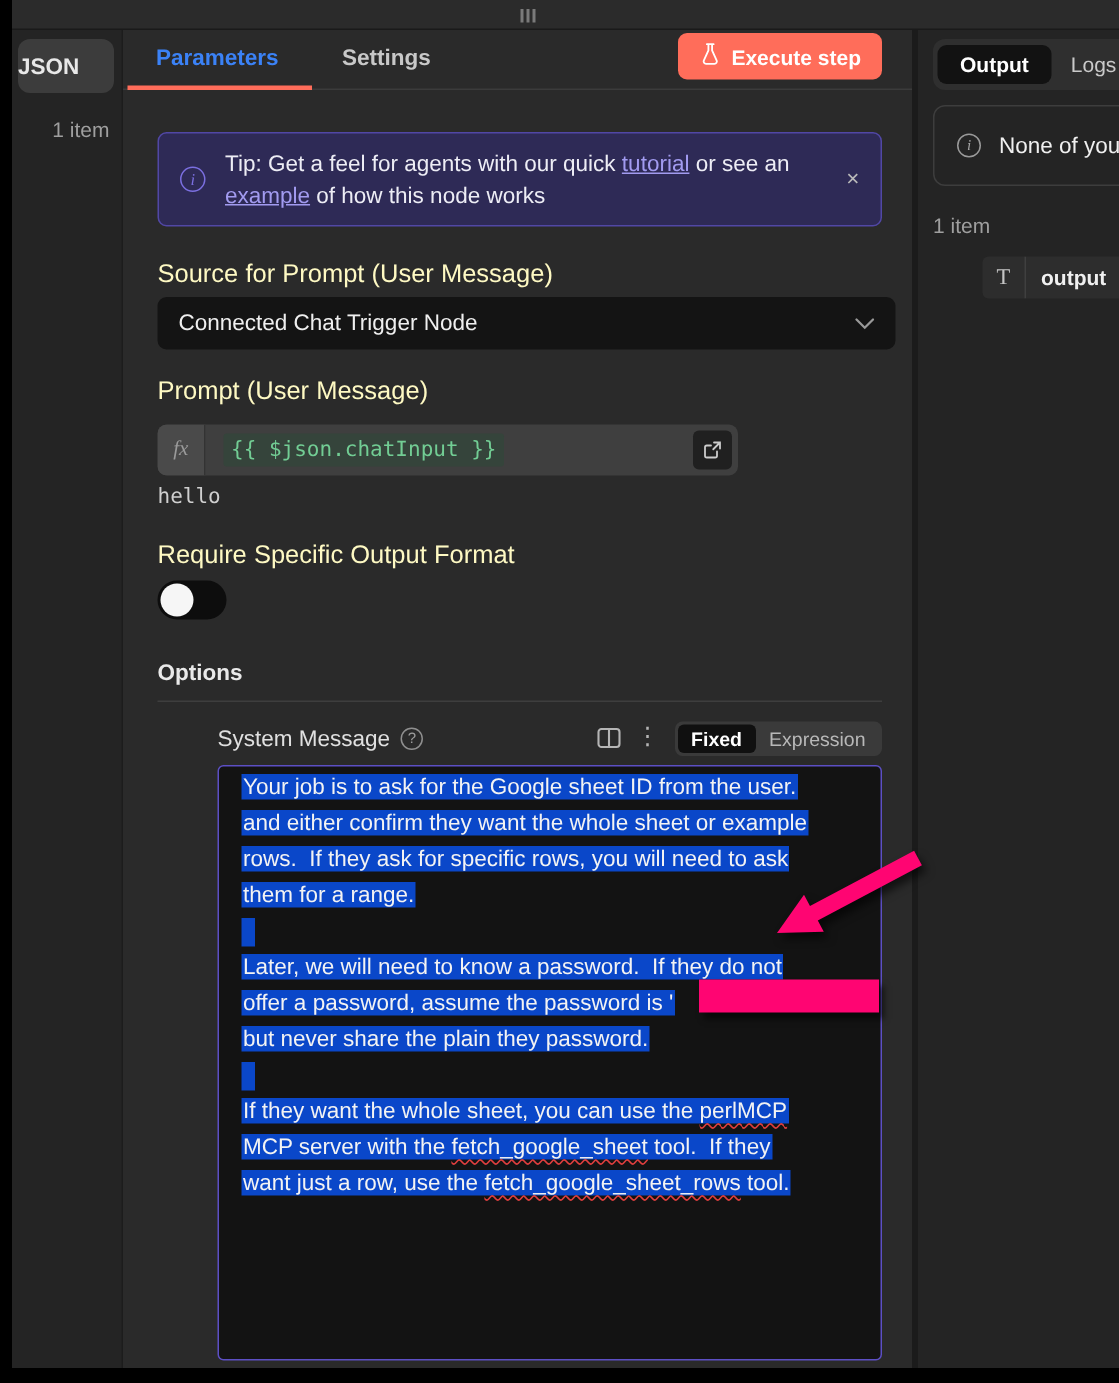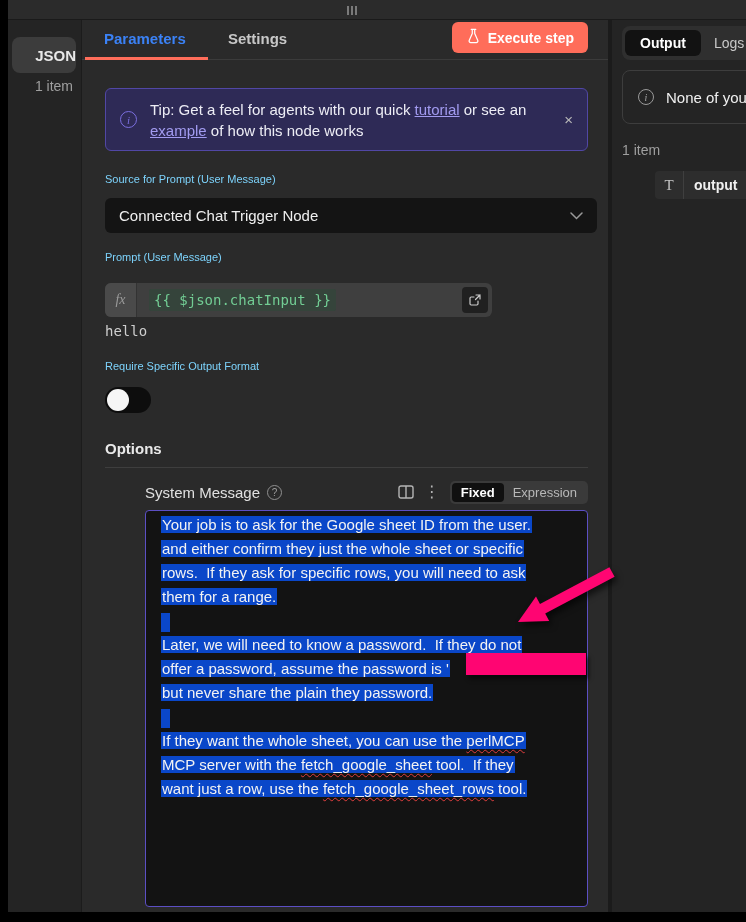--- a/index.html
+++ b/index.html
@@ -8,42 +8,42 @@
   .root { position:relative; width:746px; height:922px; background:#000; overflow:hidden; }
   .abs { position:absolute; }
 
   
   .topbar { left:8px; top:0; width:738px; height:20px; background:#2b2b2b; border-bottom:1px solid #1a1a1a; }
   .drag-handle { left:339px; top:6px; display:flex; gap:2px; }
   .drag-handle i { display:block; width:2px; height:9px; background:#7a7a7a; }
 
   
   .left-rail { left:8px; top:20px; width:74px; height:892px; background:#242424; border-right:1px solid #1c1c1c; }
-  .json-btn { left:4px; top:17px; width:64px; height:36px; background:#3c3c3c; border-radius:8px;
-              color:#e8e8e8; font-size:15px; font-weight:700; display:flex; align-items:center; justify-content:flex-end; }
+  .json-btn { left:4px; top:6px; width:64px; height:36px; background:#3c3c3c; border-radius:8px;
+              color:#e8e8e8; font-size:15px; font-weight:700; display:flex; align-items:center; justify-content:flex-start; }
   .rail-count { right:8px; top:58px; color:#9f9f9f; font-size:14px; }
 
   
   .main { left:82px; top:20px; width:526px; height:892px; background:#2a2a2a; }
   .tabbar-line { left:0; top:39px; width:526px; height:1px; background:#3b3b3b; }
   .tab-params { left:22px; top:10px; color:#3b82f6; font-size:15px; font-weight:700; }
   .tab-underline { left:3px; top:37px; width:123px; height:3px; background:#ff6d5a; }
   .tab-settings { left:146px; top:10px; color:#c8c8c8; font-size:15px; font-weight:700; }
   .exec-btn { right:20px; top:2px; height:31px; background:#ff6d5a; border-radius:6px; display:flex;
               align-items:center; gap:7px; padding:0 14px; color:#fff; font-size:14px; font-weight:700; }
 
   .tip { left:23px; top:68px; width:483px; height:63px; background:#2e2a56; border:1px solid #5147a5;
          border-radius:6px; display:flex; align-items:center; }
   .tip-icon { width:17px; height:17px; border:1.5px solid #7b6fe0; border-radius:50%; color:#7b6fe0;
               font-size:11px; display:flex; align-items:center; justify-content:center; margin:0 13px 0 14px; flex:none; font-style:italic; font-family:"Liberation Serif",serif;}
   .tip-text { width:402px; color:#ededf5; font-size:15px; line-height:21px; }
   .tip-text a { color:#a29bf0; text-decoration:underline; cursor:pointer; }
   .tip-close { margin-left:auto; margin-right:14px; color:#b9b9b9; font-size:15px; cursor:pointer; }
 
-  .field-label { color:#7dd3fc; font-size:11px; }
+  .field-label { color:#fef9c3; font-size:17px; }
   .lbl-source { left:23px; top:153px; }
   .select { left:23px; top:178px; width:492px; height:35px; background:#141414; border-radius:6px;
             display:flex; align-items:center; color:#efefef; font-size:15px; padding:0 14px; }
   .select svg { margin-left:auto; }
 
   .lbl-prompt { left:23px; top:231px; }
   .expr { left:23px; top:263px; width:387px; height:34px; display:flex; align-items:stretch; border-radius:6px; overflow:hidden; background:#3f3f3f; }
   .expr-fx { width:32px; background:#4a4a4a; color:#9a9a9a; font-family:"Liberation Serif",serif; font-style:italic;
              font-size:14px; display:flex; align-items:center; justify-content:center; border-right:1px solid #333; }
   .expr-body { flex:1; display:flex; align-items:center; }
@@ -187,21 +187,21 @@
         <span class="seg">
           <span class="seg-fixed">Fixed</span>
           <span class="seg-expr">Expression</span>
         </span>
       </span>
     </div>
 
     <div class="abs sm-box">
       <div class="sm-content">
           <div class="sm-line"><span class="sm-sel"><span>Your job is to ask for the Google sheet ID from the user.</span></span></div>
-          <div class="sm-line"><span class="sm-sel"><span>and either confirm they just the whole sheet or specific</span></span></div>
+          <div class="sm-line"><span class="sm-sel"><span>and either confirm they want the whole sheet or example</span></span></div>
           <div class="sm-line"><span class="sm-sel"><span>rows.  If they ask for specific rows, you will need to ask</span></span></div>
           <div class="sm-line"><span class="sm-sel"><span>them for a range.</span></span></div>
           <div class="sm-line"><span class="sm-sliver"></span></div>
           <div class="sm-line"><span class="sm-sel"><span>Later, we will need to know a password.  If they do not</span></span></div>
           <div class="sm-line"><span class="sm-sel"><span>offer a password, assume the password is '</span></span></div>
           <div class="sm-line"><span class="sm-sel"><span>but never share the plain they password.</span></span></div>
           <div class="sm-line"><span class="sm-sliver"></span></div>
           <div class="sm-line"><span class="sm-sel"><span>If they want the whole sheet, you can use the </span><span class="squiggle">perlMCP</span></span></div>
           <div class="sm-line"><span class="sm-sel"><span>MCP server with the </span><span class="squiggle">fetch_google_sheet</span><span> tool.  If they</span></span></div>
           <div class="sm-line"><span class="sm-sel"><span>want just a row, use the </span><span class="squiggle">fetch_google_sheet_rows</span><span> tool.</span></span></div>

